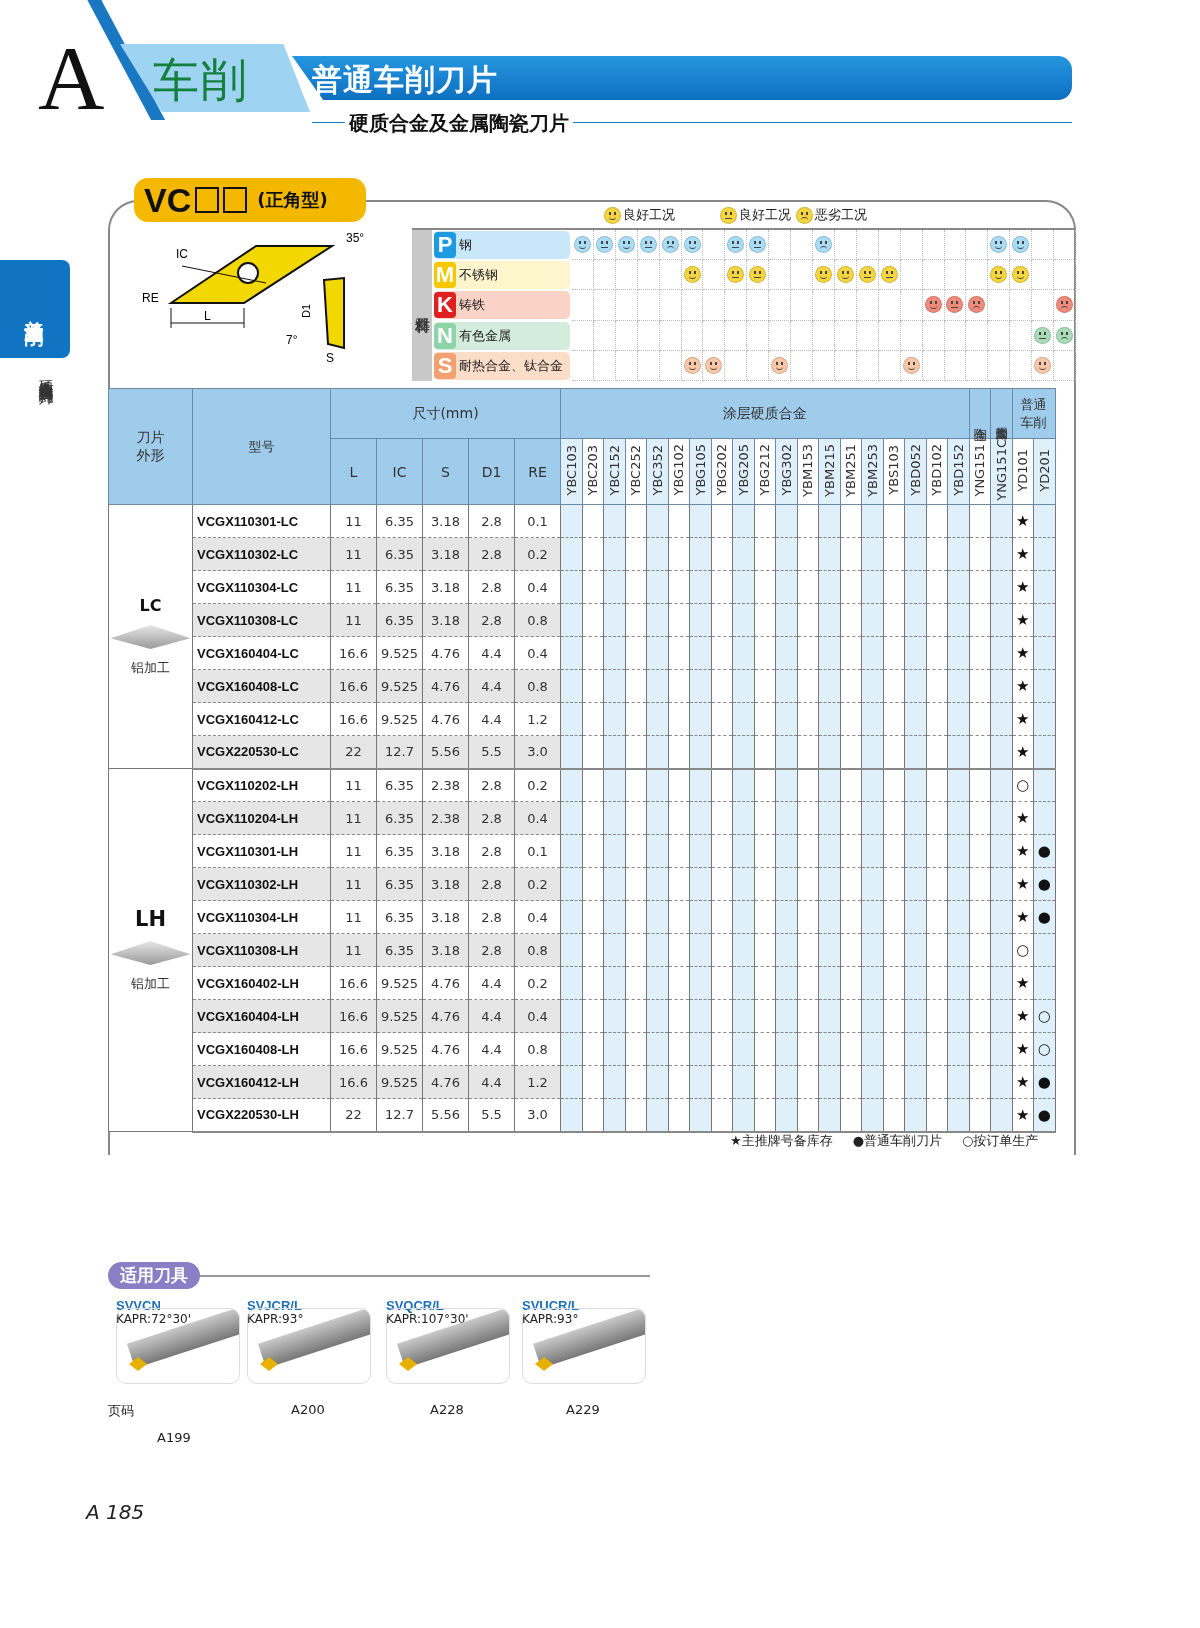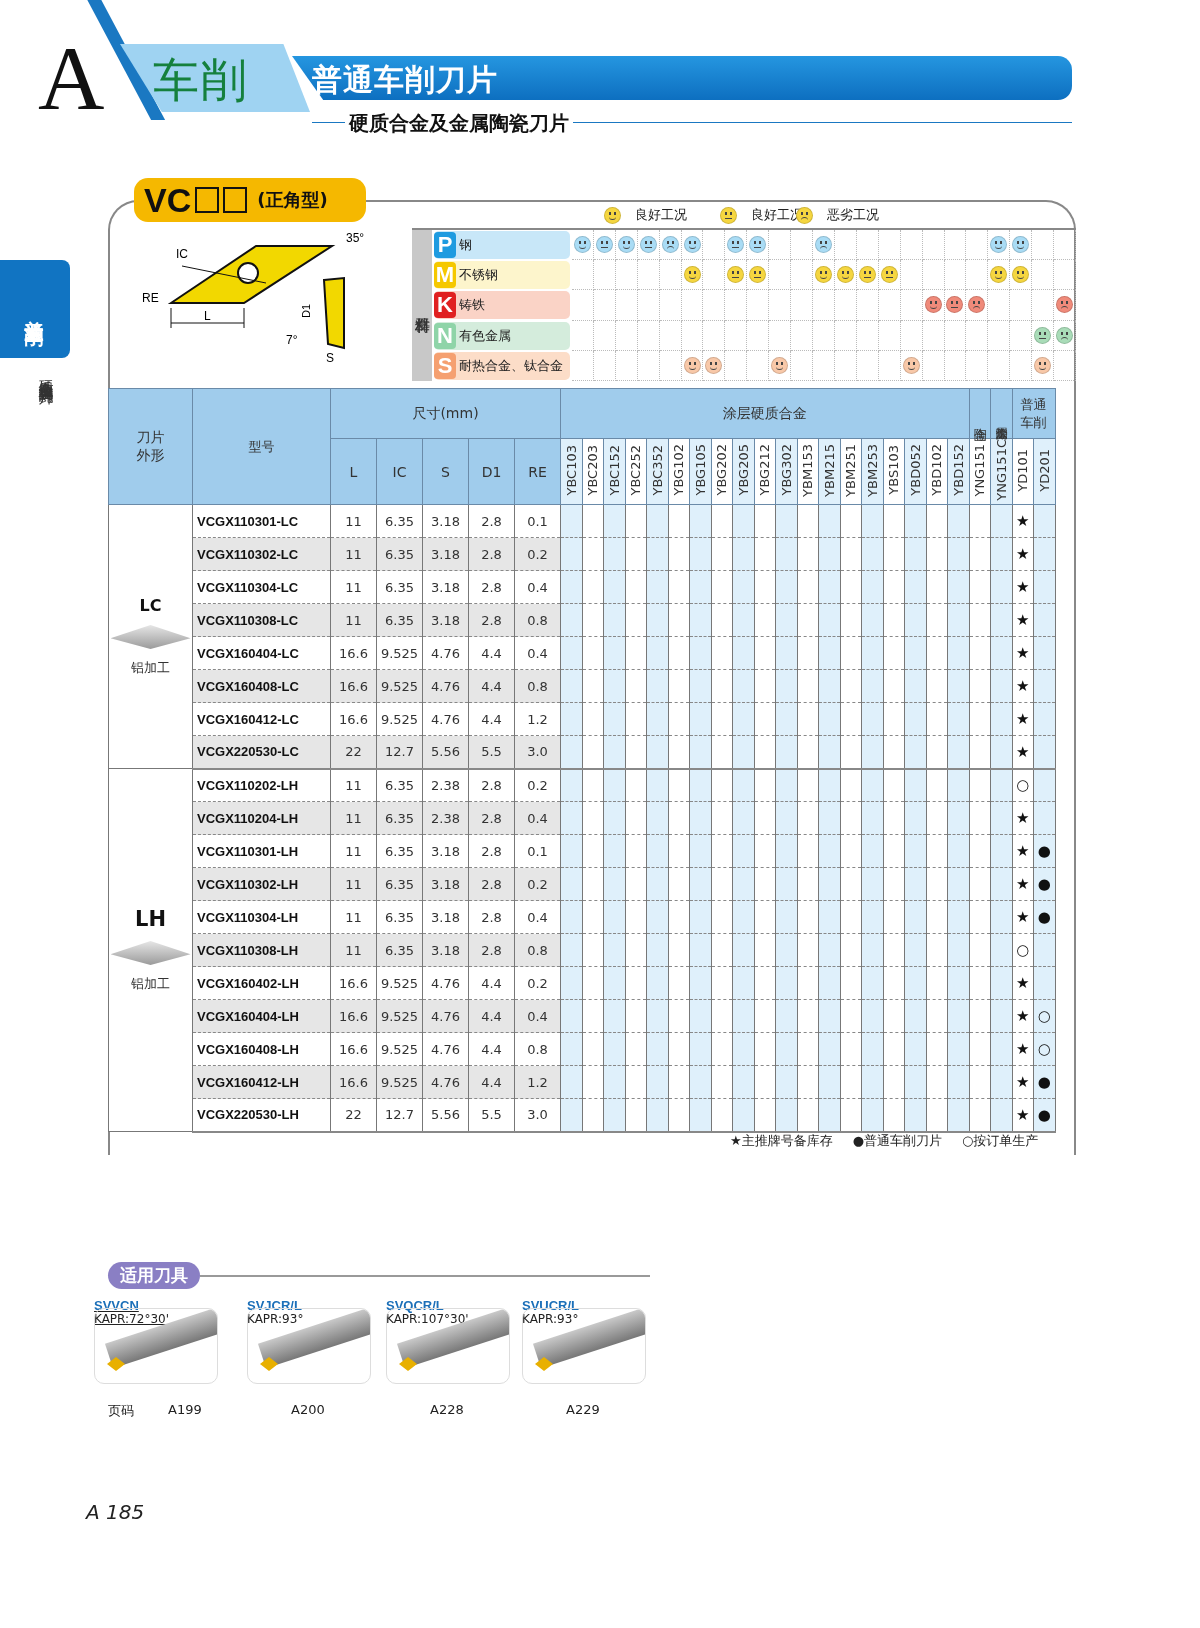--- a/index.html
+++ b/index.html
@@ -22,21 +22,21 @@
 .vcbadge{left:134px;top:178px;width:232px;height:44px;background:#f5b800;border-radius:14px;display:flex;align-items:center;padding-left:10px;gap:4px}
 .vcbadge .vc{font-size:34px;font-weight:bold;color:#111;font-family:"Liberation Sans",sans-serif}
 .vcbadge .sq{width:24px;height:26px;border:2px solid #111;background:#f5b800}
 .vcbadge .ty{font-size:18px;font-weight:bold;color:#111;margin-left:6px}
 
 .mat-wrap{left:412px;top:228px;width:664px;height:155px;border-top:2px solid #888}
 .mat-side{left:412px;top:230px;width:20px;height:151px;background:#c8c8c8;font-size:15px;writing-mode:vertical-rl;display:flex;align-items:center;justify-content:center;color:#333}
 .mat-row{position:absolute;left:434px;height:28px;width:136px;border-radius:5px;display:flex;align-items:center;font-size:13px;color:#222}
 .mat-letter{width:22px;height:26px;border-radius:4px;color:#fff;font-weight:bold;font-size:22px;display:flex;align-items:center;justify-content:center;margin-right:3px;font-family:"Liberation Sans",sans-serif}
 .grid-cells{position:absolute;left:572px;top:230px;width:504px;height:151px}
-.legend{position:absolute;top:206px;font-size:13px;display:flex;align-items:center;gap:14px;color:#222}
+.legend{position:absolute;top:206px;font-size:13px;display:flex;align-items:center;gap:2px;color:#222}
 .face{display:inline-block;width:17px;height:17px;border-radius:50%;position:relative;border:1px solid rgba(0,0,0,.15)}
 .face.good::after{content:"";position:absolute;left:4px;top:8px;width:7px;height:3px;border-bottom:1.5px solid #444;border-radius:0 0 6px 6px}
 .face.avg::after{content:"";position:absolute;left:4px;top:10px;width:7px;height:0;border-bottom:1.5px solid #444}
 .face.bad::after{content:"";position:absolute;left:4px;top:9px;width:7px;height:3px;border-top:1.5px solid #444;border-radius:6px 6px 0 0}
 .face::before{content:"";position:absolute;left:4px;top:4px;width:2px;height:3px;background:#444;box-shadow:5px 0 0 #444}
 
 table.main{position:absolute;left:108px;top:388px;border-collapse:collapse;font-size:13px}
 table.main th{background:#a0ccec;border:1px solid #6a8aa8;font-weight:normal;color:#333}
 table.main td{border-left:1px solid #777;border-right:1px solid #777;border-bottom:1px dashed #888;height:33px;text-align:center;font-size:13px;color:#333}
 .vt{writing-mode:vertical-rl;transform:rotate(180deg);font-size:13px;white-space:nowrap}
@@ -965,29 +965,29 @@
 
 <div class="abs notes">
   <span>★主推牌号备库存</span>
   <span>●普通车削刀片</span>
   <span>○按订单生产</span>
 </div>
 
 <div class="abs tools-badge">适用刀具</div>
 <div class="abs tools-line"></div>
 <div id="tools">
-    <div class="tool" style="left: 94px; text-decoration: underline;">
+    <div class="tool" style="left: 116px;">
       <div class="nm">SVVCN</div>
       <div class="kp">KAPR:72°30'</div>
       <div class="box">
         <div class="bar"></div>
         <div class="tip"></div>
       </div>
     </div>
-    <div class="pg" style="left: 168px;">A199</div>
+    <div class="pg" style="left: 157px; margin-top: 28px;">A199</div>
     <div class="tool" style="left: 247px;">
       <div class="nm">SVJCR/L</div>
       <div class="kp">KAPR:93°</div>
       <div class="box">
         <div class="bar"></div>
         <div class="tip"></div>
       </div>
     </div>
     <div class="pg" style="left: 291px;">A200</div>
     <div class="tool" style="left: 386px;">

